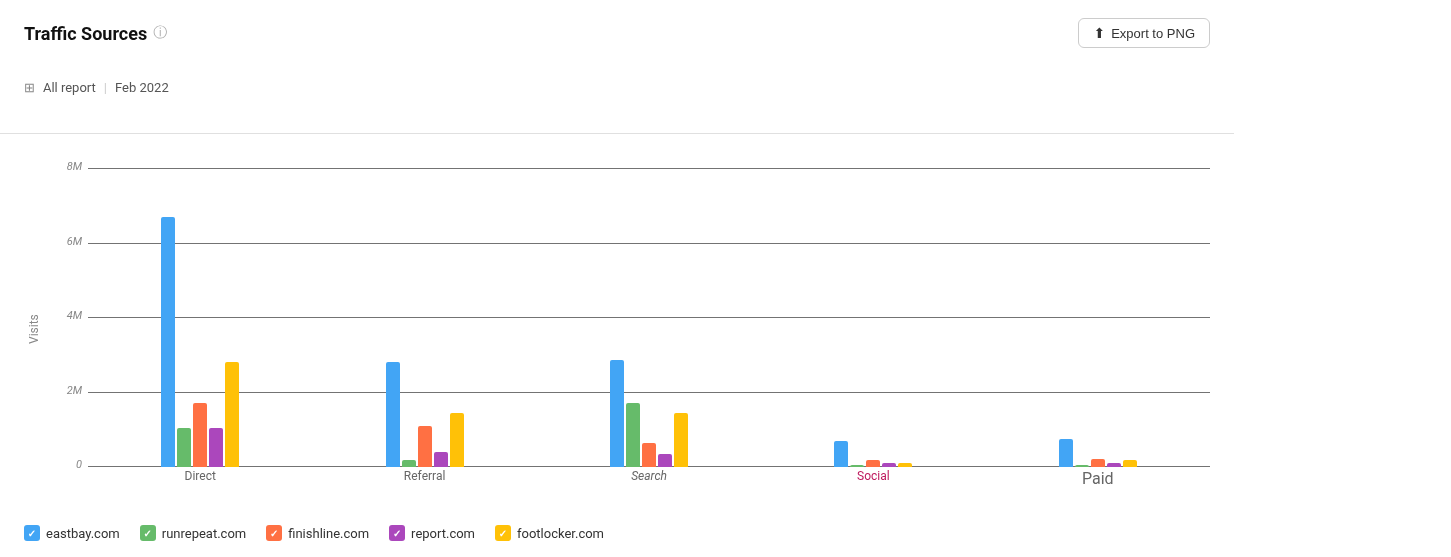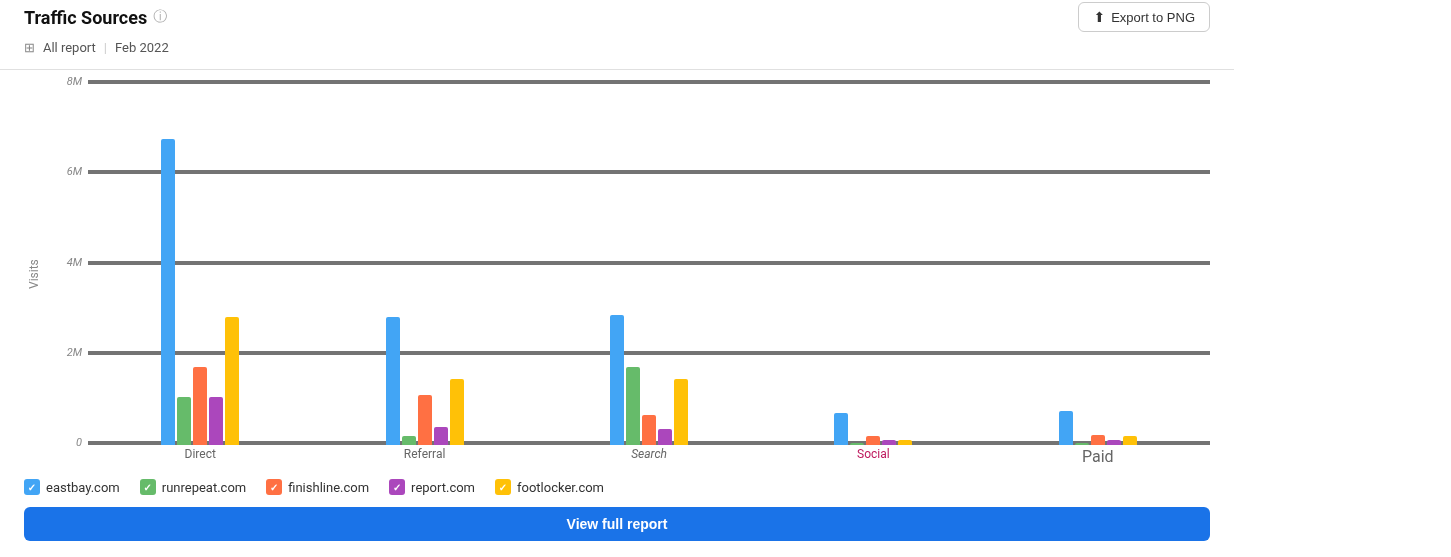--- a/index.html
+++ b/index.html
@@ -1,18 +1,18 @@
 <!DOCTYPE html>
 <html><head>
   <meta charset="utf-8">
   <style>
     * { box-sizing: border-box; margin: 0; padding: 0; }
     body { font-family: -apple-system, BlinkMacSystemFont, 'Segoe UI', Roboto, sans-serif; background: #fff; color: #333; width: 1451px; height: 557px; overflow: hidden; }
 
-    .page { width: 1234px; height: 557px; padding: 2px 24px 16px; display: flex; flex-direction: column; }
+    .page { width: 1234px; height: 557px; padding: 18px 24px 16px; display: flex; flex-direction: column; gap: 24px; }
 
     .header { display: flex; align-items: center; justify-content: space-between; margin-bottom: 8px; }
     .header-left { display: flex; align-items: center; gap: 6px; }
     .title { font-size: 18px; font-weight: 700; color: #111; }
     .info-icon { color: #aaa; font-size: 14px; cursor: pointer; }
 
     .export-btn { display: flex; align-items: center; gap: 6px; border: 1px solid #ccc; border-radius: 6px; padding: 6px 14px; background: #fff; cursor: pointer; font-size: 13px; color: #333; }
     .export-icon { font-size: 14px; }
 
     .sub-header { display: flex; align-items: center; gap: 8px; margin-bottom: 14px; font-size: 13px; color: #555; }
@@ -20,21 +20,21 @@
     .divider { color: #ccc; }
 
     .chart-area { display: flex; flex: 1; min-height: 0; }
     .y-axis-label { writing-mode: vertical-rl; transform: rotate(180deg); font-size: 12px; color: #888; display: flex; align-items: center; justify-content: center; width: 20px; margin-right: 4px; }
 
     .chart-container { flex: 1; display: flex; flex-direction: column; position: relative; }
 
     .chart-inner { flex: 1; position: relative; min-height: 0; }
 
     .grid-lines { position: absolute; top: 0; left: 40px; right: 0; bottom: 0; display: flex; flex-direction: column; justify-content: space-between; }
-    .grid-line { width: 100%; border-top: 4px solid #737373; position: relative; font-style: italic; }
+    .grid-line { width: 100%; border-top: 1px solid #737373; position: relative; font-style: italic; }
     .grid-label { position: absolute; left: -38px; top: -9px; font-size: 11px; color: #888; text-align: right; width: 32px; }
 
     .bars-area { position: absolute; top: 0; left: 40px; right: 0; bottom: 0; display: flex; align-items: flex-end; justify-content: space-around; padding-bottom: 0; }
 
     .x-axis { height: 24px; margin-left: 40px; display: flex; align-items: flex-start; justify-content: space-around; }
 
     .legend { display: flex; align-items: center; gap: 20px; margin-top: 10px; flex-wrap: wrap; }
 
     .view-btn { margin-top: 12px; background: #1a73e8; color: #fff; border: none; border-radius: 6px; padding: 9px 18px; font-size: 14px; font-weight: 600; cursor: pointer; display: inline-block; }
 
@@ -172,14 +172,13 @@
         <span>report.com</span>
       </div>
       <div style="display: flex; align-items: center; gap: 6px; font-size: 13px; color: rgb(51, 51, 51);">
         <div style="width: 16px; height: 16px; border-radius: 3px; background: rgb(255, 193, 7); display: flex; align-items: center; justify-content: center;">
           <span style="color:#fff; font-size:10px; font-weight:bold;">✓</span>
         </div>
         <span>footlocker.com</span>
       </div>
     </div>
 
-  <button class="view-btn">View full report</button>
 </div>
 
 </body></html>

